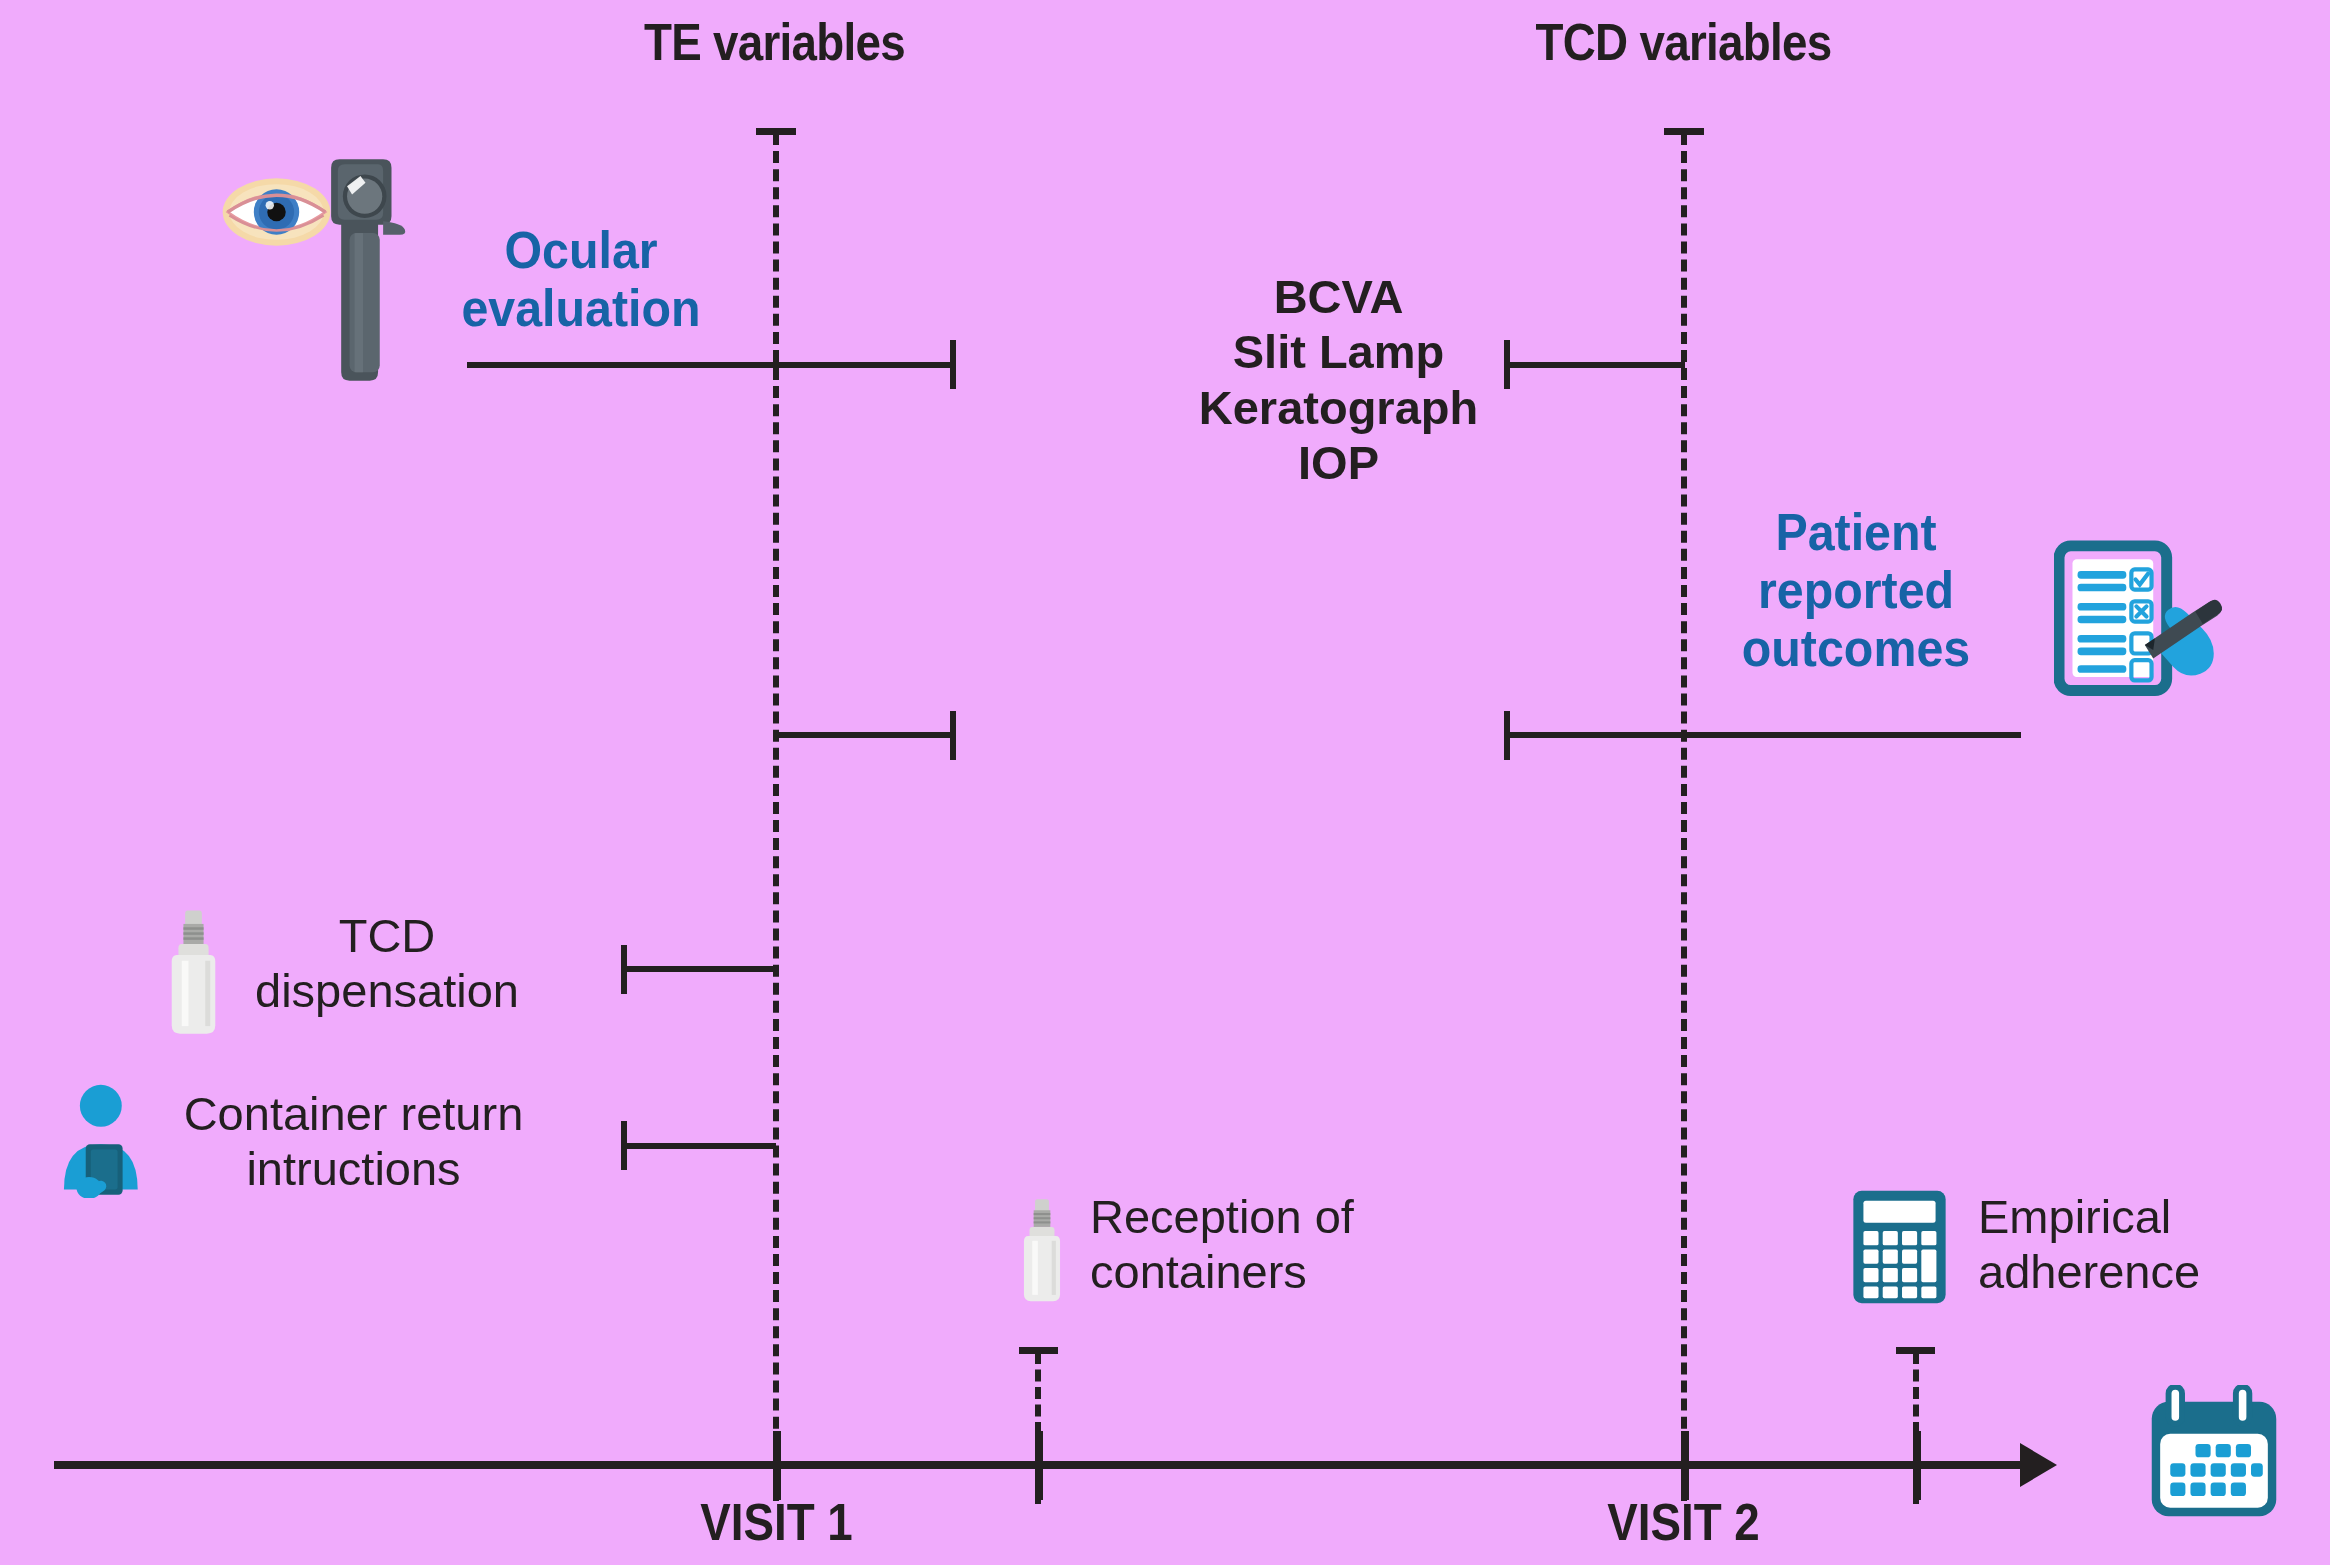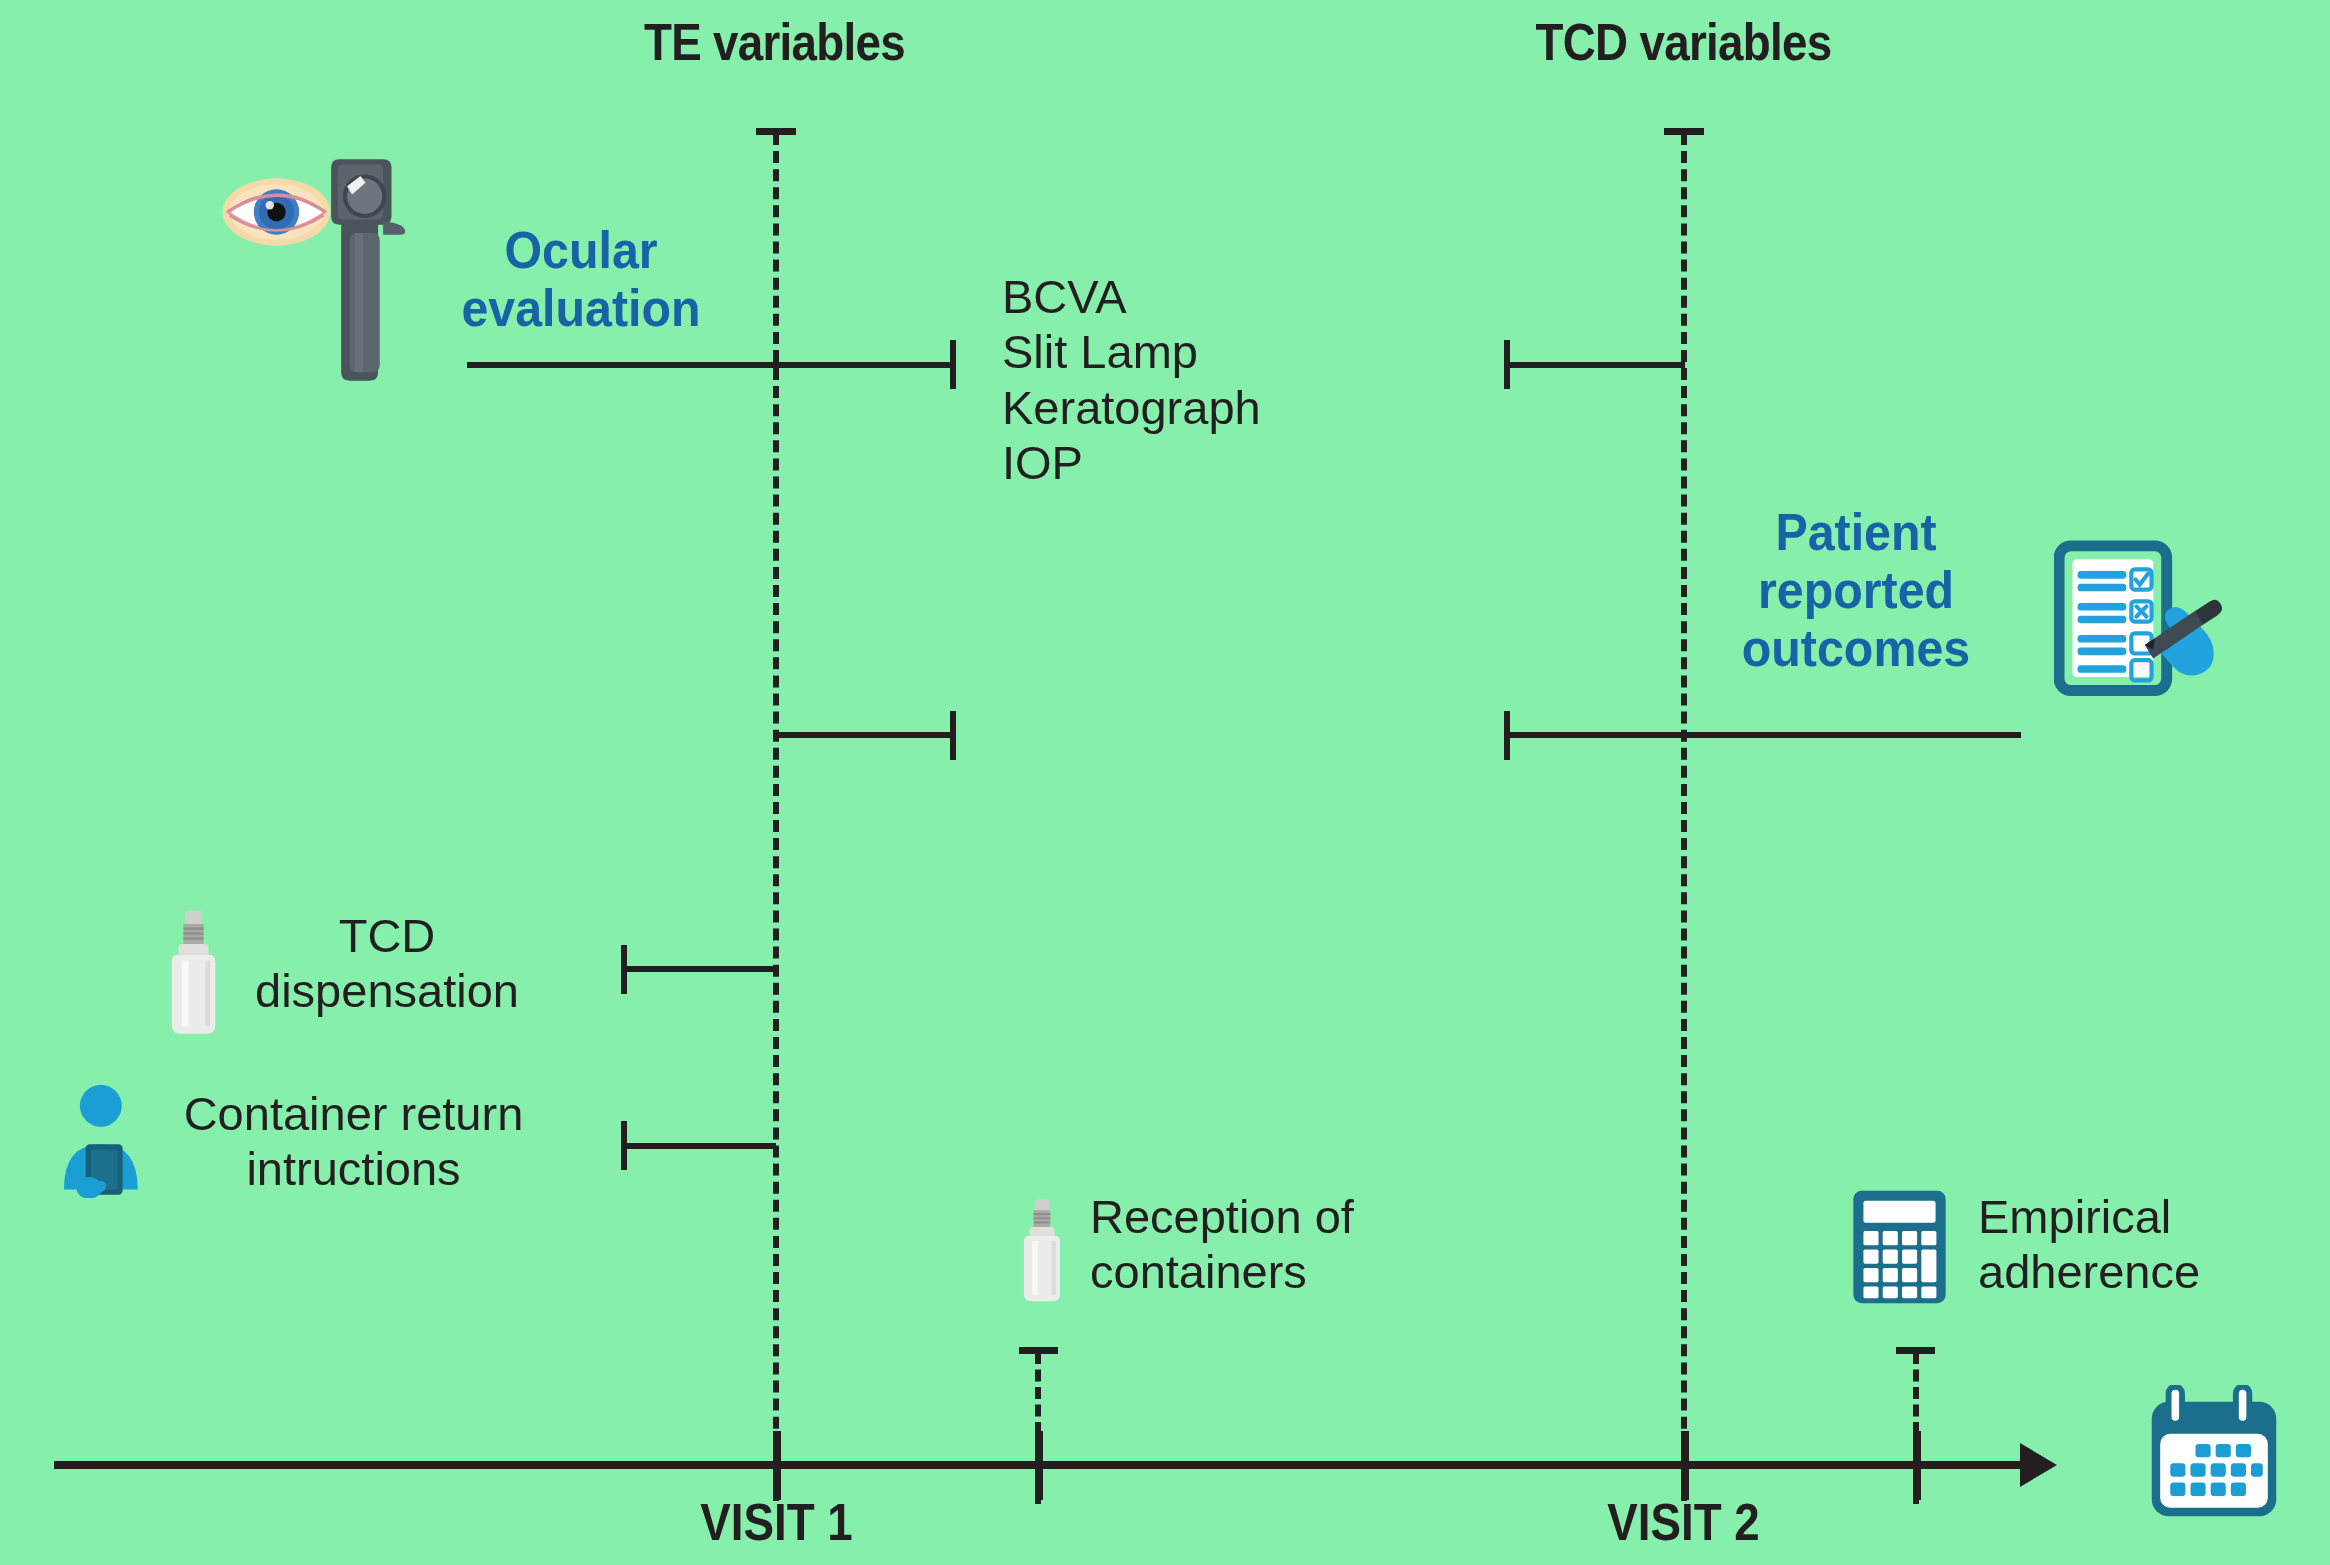--- a/index.html
+++ b/index.html
@@ -1,17 +1,17 @@
 <!DOCTYPE html>
 <html style="font-size:13.5px"><head>
 <meta charset="utf-8">
 <style>
   html,body{margin:0;padding:0;background:#ffffff;}
   body{font-family:"Liberation Sans","DejaVu Sans",sans-serif;}
-  #stage{position:relative;width:2330px;height:1565px;background:#86efac;overflow:hidden;}
+  #stage{position:relative;width:2330px;height:1565px;background:#f0abfc;overflow:hidden;}
 
   .abs{position:absolute;}
 
   
   .col-title{
     font-family:"Liberation Sans","DejaVu Sans",sans-serif;
     font-weight:700;font-size:52px;color:#231f20;
     letter-spacing:-0.8px;transform:scaleX(.88);transform-origin:center;
     text-align:center;white-space:nowrap;
   }
@@ -21,21 +21,21 @@
     letter-spacing:0px;transform:scaleX(.88);transform-origin:center;
     text-align:center;white-space:nowrap;
   }
 
   
   .body-text{
     font-family:"Liberation Sans","DejaVu Sans",sans-serif;
     font-size:47px;line-height:1.18;color:#231f20;font-weight:400;
     white-space:pre-line;
   }
-  .center-text{text-align:left;}
+  .center-text{text-align:center;font-weight:bold;}
   .right-text{text-align:center;}
   .left-text{text-align:left;}
 
   
   .blue-text{
     font-family:"Liberation Sans","DejaVu Sans",sans-serif;
     font-weight:700;font-size:52px;line-height:1.12;
     color:#1763a6;white-space:pre-line;text-align:center;
     transform:scaleX(.93);transform-origin:center;
   }

